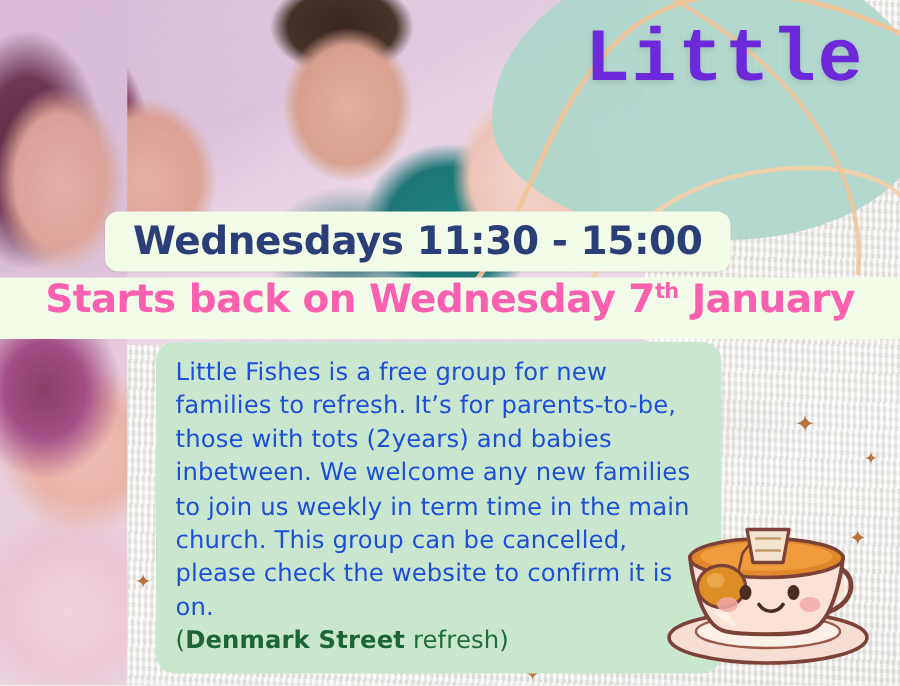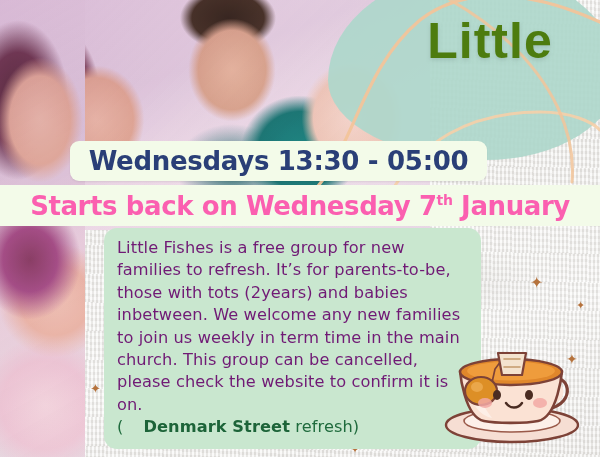--- a/index.html
+++ b/index.html
@@ -95,49 +95,49 @@
     box-shadow:0 1px 2px rgba(0,0,0,.07);
   }
   .banner-w span{
     font-family:"DejaVu Sans",sans-serif;
     font-weight:bold;font-size:26px;color:#2a3f77;letter-spacing:-.3px;
     white-space:nowrap;
   }
   .banner-p{
     position:absolute;left:0;top:185px;width:600px;height:41px;
     background:#f3fbe9;
-    display:flex;align-items:center;justify-content:center;
+    display:flex;justify-content:center;
   }
   .banner-p span{
     font-family:"DejaVu Sans",sans-serif;
     font-weight:bold;font-size:26px;color:#fb5fb0;letter-spacing:-.4px;
     white-space:nowrap;
   }
   .banner-p sup{font-size:14px;vertical-align:super;}
 
   
   .textpanel{
     position:absolute;left:104px;top:228px;width:352px;
     padding:9px 12px 10px 13px;
     background:#c9e7cf;border-radius:13px;
   }
   .textpanel p{
     margin:0;
     font-family:"DejaVu Sans",sans-serif;
-    font-size:16.2px;line-height:22.4px;color:#701a75;
+    font-size:16.2px;line-height:22.4px;color:#1d4ed8;
     letter-spacing:.1px;
   }
   .textpanel .last{color:#1f6b3d;}
-  .textpanel .bold{font-weight:bold;color:#1d6439;margin-left:20px;}
+  .textpanel .bold{font-weight:bold;color:#1d6439;}
 
   
   .logo{
-    position:absolute;right:10px;top:18px;width:200px;text-align:center;
-    font-family:Liberation Sans, sans-serif;font-weight:bold;
-    color:#4d7c0f;line-height:.92;
+    position:absolute;right:10px;top:18px;width:200px;text-align:left;
+    font-family:Liberation Mono, monospace;font-weight:bold;
+    color:#6d28d9;line-height:.92;
     text-shadow:0 2px 4px rgba(120,150,140,.35);
   }
   .logo .l1{display:block;font-size:50px;letter-spacing:1px;}
   .logo .l2{display:block;font-size:50px;letter-spacing:1px;margin-top:4px;}
 
   
   .teacup{position:absolute;right:6px;bottom:8px;width:160px;height:120px;}
 </style>
 </head>
 <body>
@@ -170,21 +170,21 @@
     <path d="M10,195 C55,150 60,70 120,20 C165,-15 230,-10 300,22" fill="none" stroke="#f2c49a" stroke-width="3.2" stroke-linecap="round" opacity=".95"></path>
     <path d="M86,200 C120,140 170,112 240,112 C272,112 292,122 300,130" fill="none" stroke="#f5cfa8" stroke-width="3" stroke-linecap="round" opacity=".9"></path>
     <path d="M150,0 C196,26 236,62 258,108 C270,134 274,158 272,182" fill="none" stroke="#f2c49a" stroke-width="3" stroke-linecap="round" opacity=".85"></path>
   </svg>
 
   <div class="logo">
     <span class="l1">Little</span>
   </div>
 
   <div class="banner-w">
-    <span>Wednesdays 13:30 - 05:00</span>
+    <span>Wednesdays 11:30 - 15:00</span>
   </div>
 
   <div class="banner-p">
     <span><span>Starts back on Wednesday 7</span><sup>th</sup><span> January</span></span>
   </div>
 
   <div class="textpanel">
     <p>Little Fishes is a free group for new families to refresh. It’s for parents-to-be, those with tots (2years) and babies inbetween. We welcome any new families to join us weekly in term time in the main church. This group can be cancelled, please check the website to confirm it is on.</p>
     <p class="last"><span>(</span><span class="bold">Denmark Street</span><span> refresh)</span></p>
   </div>

